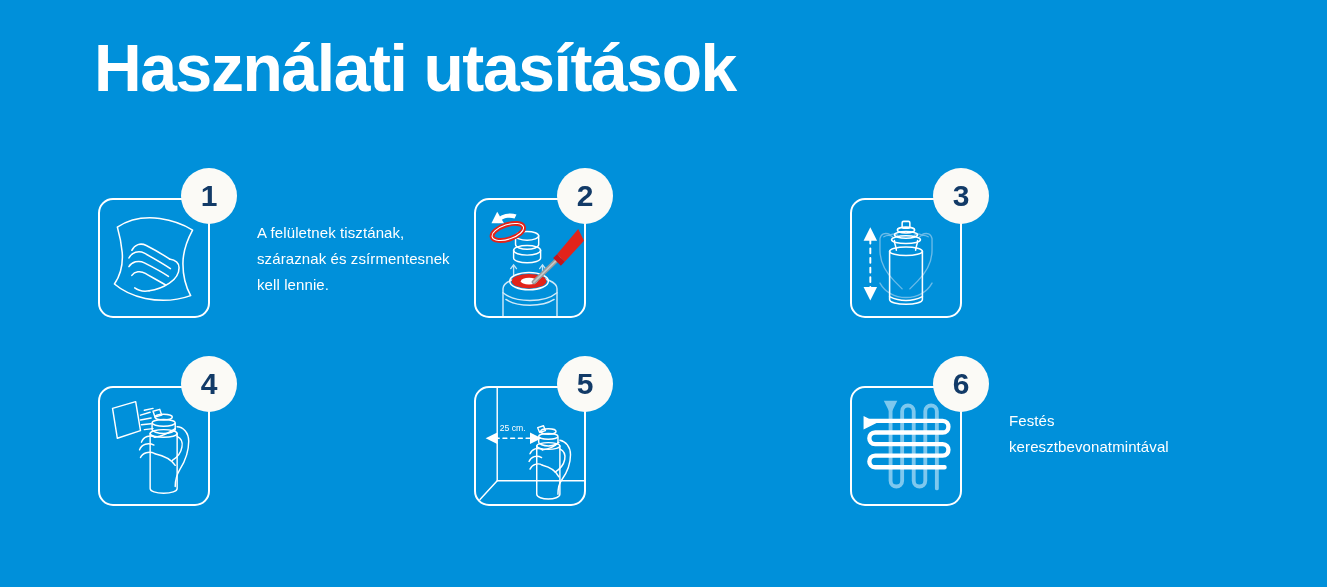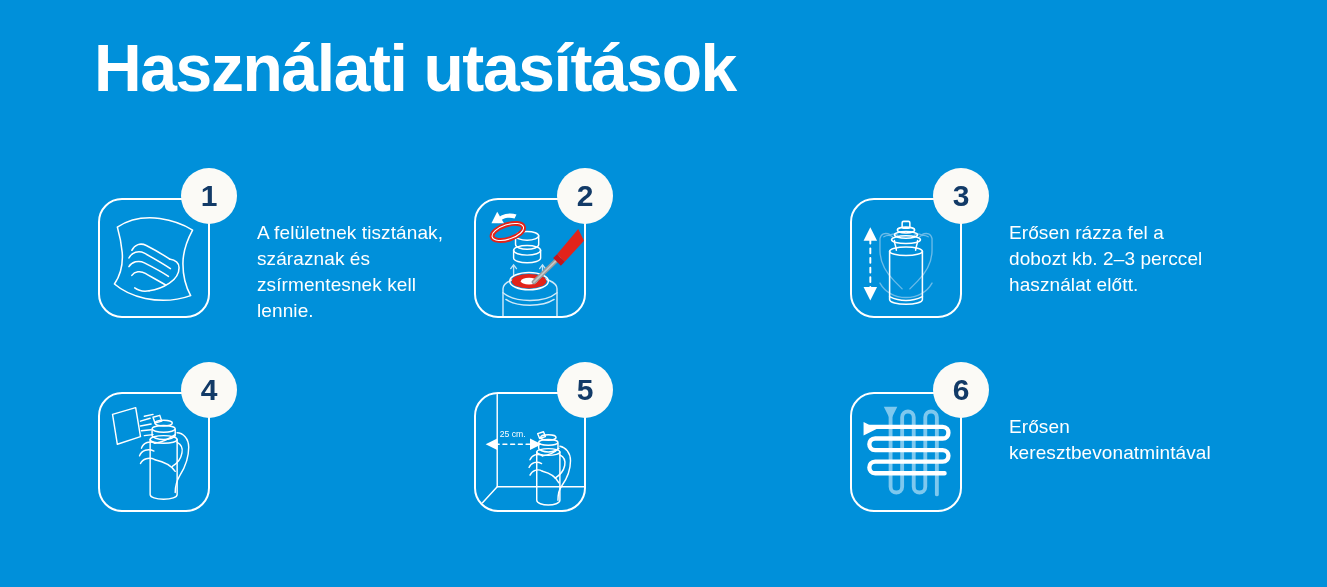--- a/index.html
+++ b/index.html
@@ -56,21 +56,21 @@
     position: relative;
     width: 112px;
     flex: 0 0 112px;
     padding-top: 30px;
   }
   .icon-box {
     position: relative;
     width: 112px;
     height: 120px;
     border: 2px solid #ffffff;
-    border-radius: 24px;
+    border-radius: 15px;
     box-sizing: border-box;
     overflow: hidden;
   }
   .icon-box svg {
     display: block;
     width: 100%;
     height: 100%;
   }
   .step-badge {
     position: absolute;
@@ -85,21 +85,21 @@
     font-weight: bold;
     display: flex;
     align-items: center;
     justify-content: center;
     z-index: 4;
     box-sizing: border-box;
   }
   .step-text {
     flex: 1 1 auto;
     color: #ffffff;
-    font-size: 19px;
+    font-size: 15px;
     line-height: 26px;
     padding-top: 52px;
     padding-left: 47px;
     padding-right: 14px;
     box-sizing: border-box;
     letter-spacing: 0.1px;
   }
   .row-2 .step-figure { padding-top: 30px; }
 </style>
 </head>
@@ -217,21 +217,20 @@
                 <line x1="19" y1="40" x2="19" y2="92" stroke-dasharray="5 5"></line>
               </g>
               <g fill="#ffffff">
                 <path d="M19 28 L26 42 L12 42 Z"></path>
                 <path d="M19 104 L26 90 L12 90 Z"></path>
               </g>
             </svg>
           </div>
           <div class="step-badge">3</div>
         </div>
-        <div class="step-text">Erősen rázza fel a dobozt kb. 2–3 perccel használat előtt.</div>
       </div>
 
     </div>
 
     <div class="steps-row row-2" style="margin-top:38px;">
 
       <div class="step">
         <div class="step-figure">
           <div class="icon-box">
             <svg viewBox="0 0 112 120">
@@ -322,18 +321,18 @@
               </g>
 
               <g>
                 <path d="M12 29 L26 36 L12 43 Z" fill="#ffffff"></path>
                 <path d="M33 13 L47 13 L40 27 Z" fill="#7ec8ee"></path>
               </g>
             </svg>
           </div>
           <div class="step-badge">6</div>
         </div>
-        <div class="step-text">Erősen keresztbevonatmintával</div>
+        <div class="step-text">Festés keresztbevonatmintával</div>
       </div>
 
     </div>
   </div>
 </div>
 
 </body></html>

